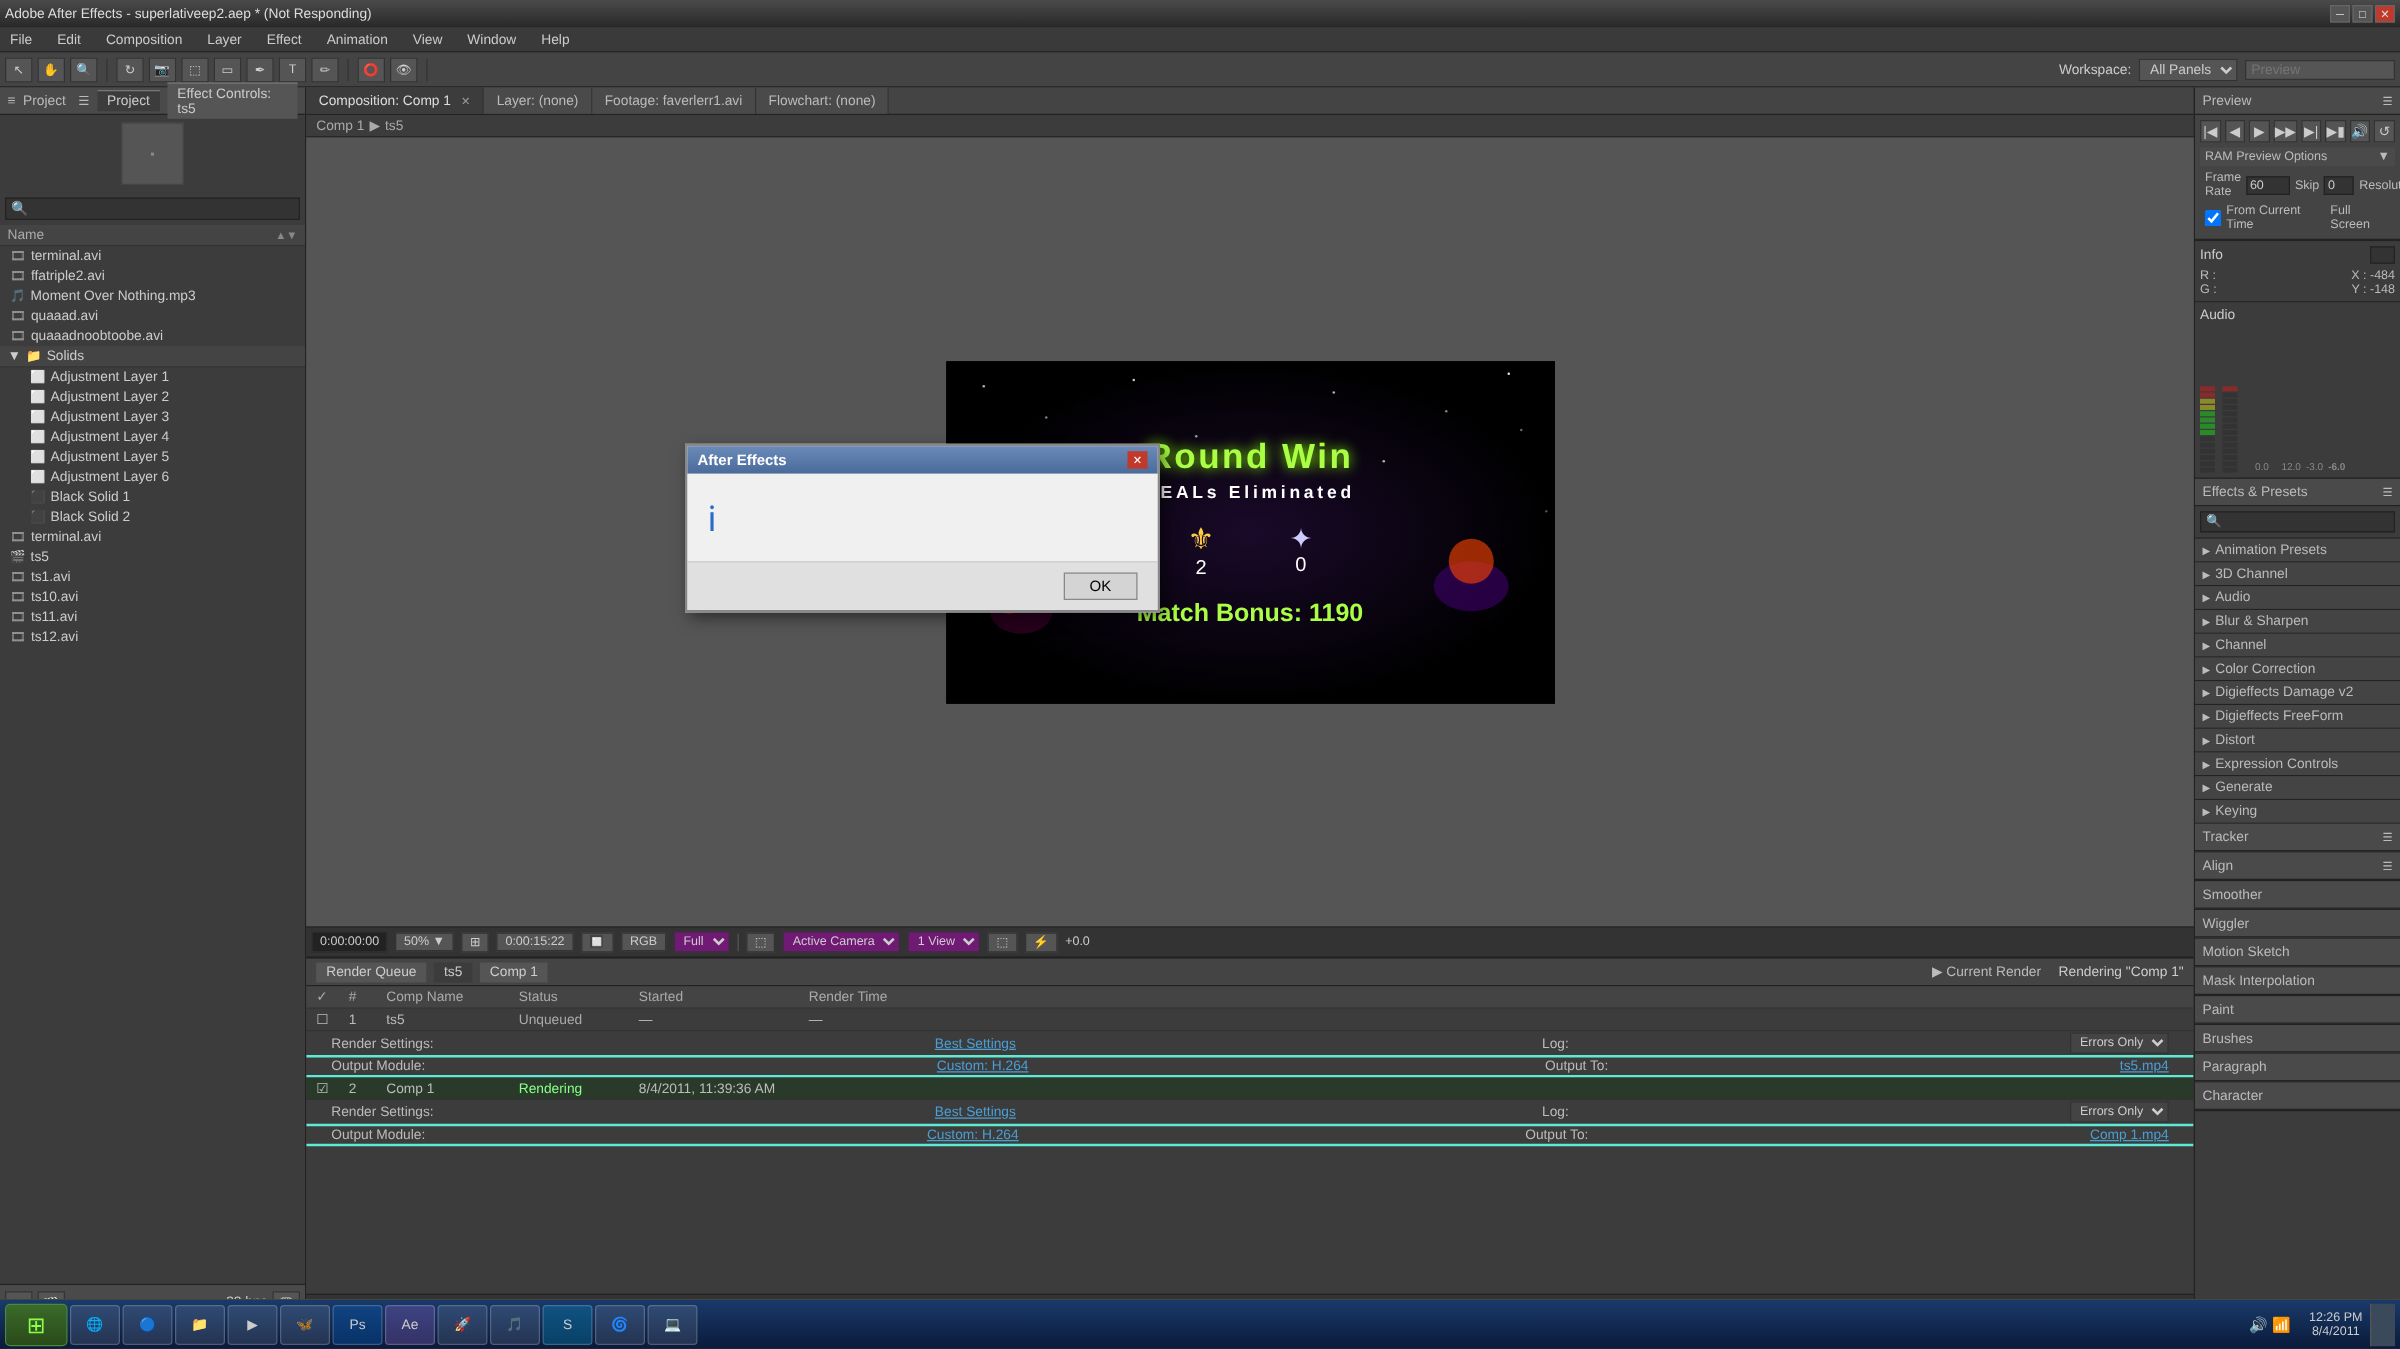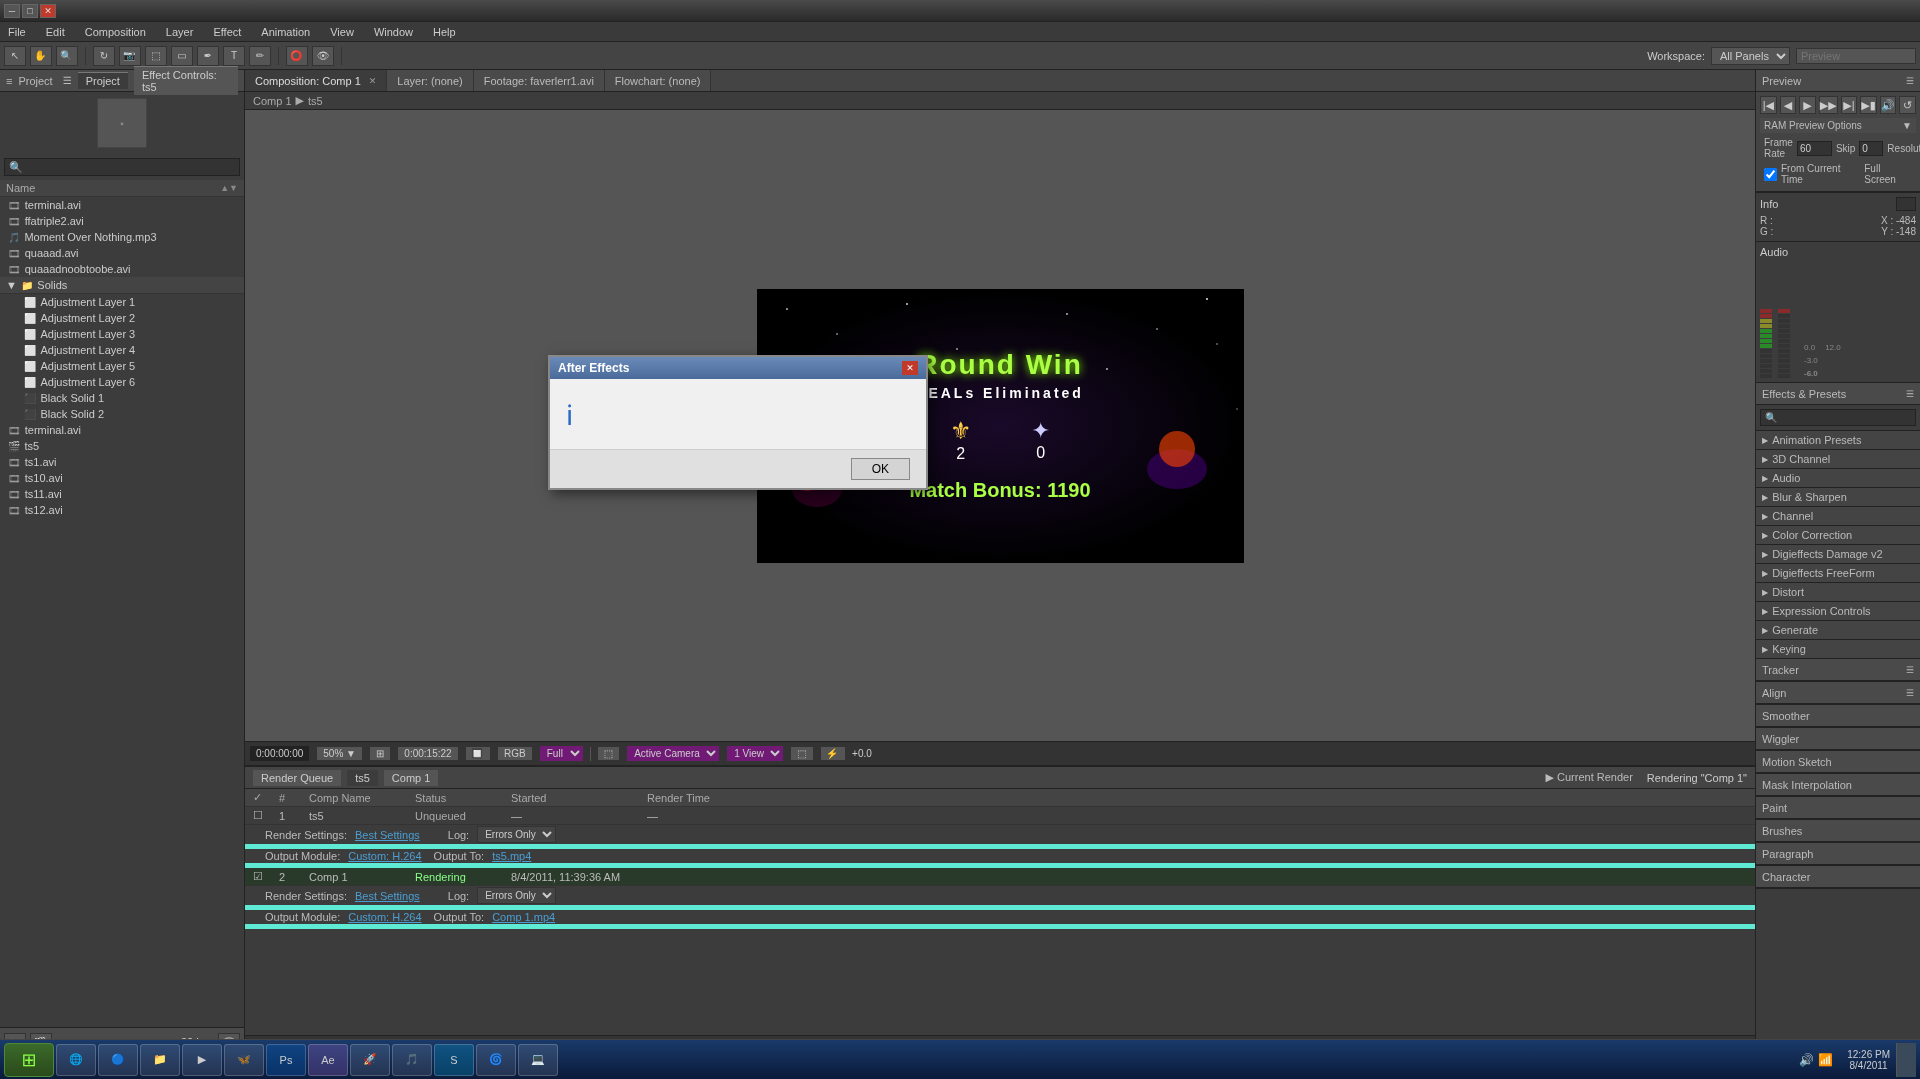--- a/index.html
+++ b/index.html
@@ -82,21 +82,21 @@
     .render-header { background: #444; height: 22px; display: flex; align-items: center; padding: 0 8px; border-bottom: 1px solid #222; gap: 6px; }
     .render-tab { padding: 2px 8px; background: #555; font-size: 11px; color: #ccc; cursor: pointer; }
     .render-tab.active { background: #3c3c3c; }
     .render-progress { background: #333; height: 22px; display: flex; align-items: center; padding: 0 8px; gap: 10px; border-bottom: 1px solid #222; font-size: 11px; }
     .progress-bar-outer { flex: 1; height: 8px; background: #222; border: 1px solid #333; }
     .progress-bar-inner { height: 100%; background: #2a6a2a; width: 47%; }
     .render-btn { background: #666; border: 1px solid #333; color: #ccc; font-size: 11px; padding: 2px 12px; cursor: pointer; }
     .render-queue-list { flex: 1; overflow-y: auto; }
     .render-row { display: flex; align-items: center; padding: 2px 8px; border-bottom: 1px solid #333; font-size: 11px; color: #bbb; gap: 6px; }
     .render-row.header { background: #444; color: #aaa; font-size: 11px; }
-    .render-sub-row { display: flex; align-items: center; padding: 1px 20px; border-bottom: 5px solid #5eead4; font-size: 11px; color: #bbb; gap: 8px; }
+    .render-sub-row { display: flex; align-items: center; padding: 1px 20px; border-bottom: 2px solid #5eead4; font-size: 11px; color: #bbb; gap: 8px; justify-content: space-between; }
     .render-link { color: #4a9fd4; text-decoration: underline; cursor: pointer; }
     .col-check { width: 20px; }
     .col-num { width: 24px; }
     .col-comp { width: 100px; }
     .col-status { width: 90px; }
     .col-started { width: 130px; }
     .col-time { width: 80px; }
 
     
     #statusbar { background: #333; height: 22px; display: flex; align-items: center; padding: 0 8px; border-top: 1px solid #222; font-size: 11px; color: #aaa; gap: 20px; }
@@ -157,20 +157,21 @@
     .render-elapsed { font-size: 11px; color: #bbb; }
     .render-remain { font-size: 11px; color: #bbb; }
     .time-display { font-size: 12px; color: #ccc; background: #222; padding: 2px 8px; border: 1px solid #333; }
 
     .log-select { background: #444; border: 1px solid #333; color: #ccc; font-size: 10px; padding: 1px 3px; }
   </style>
 </head>
 <body>
 
 <div id="titlebar">
+  <span class="title">Adobe After Effects - superlativeep2.aep * (Not Responding)</span>
   <div class="win-controls">
     <div class="win-btn">─</div>
     <div class="win-btn">□</div>
     <div class="win-btn close">✕</div>
   </div>
 </div>
 
 <div id="menubar">
   <span>File</span>
   <span>Edit</span>
@@ -587,21 +588,21 @@
           <div style="width:12px;height:4px;background:#333;"></div>
           <div style="width:12px;height:4px;background:#333;"></div>
           <div style="width:12px;height:4px;background:#333;"></div>
           <div style="width:12px;height:4px;background:#333;"></div>
           <div style="width:12px;height:4px;background:#333;"></div>
           <div style="width:12px;height:4px;background:#333;"></div>
           <div style="width:12px;height:4px;background:#333;"></div>
           <div style="width:12px;height:4px;background:#333;"></div>
         </div>
 
-        <div style="display:flex;flex-direction:column;gap:4px;margin-left:8px;">
+        <div style="display:flex;gap:4px;margin-left:8px;">
           <div style="display:flex;gap:2px;">
             <span style="font-size:8px;color:#888;">0.0</span>
             <span style="font-size:8px;color:#888;margin-left:8px;">12.0</span>
           </div>
           <div style="display:flex;gap:2px;font-size:8px;color:#888;">
             <span>-3.0</span>
           </div>
           <div style="display:flex;gap:2px;font-size:8px;color:#888;font-weight:bold;">
             <span>-6.0</span>
           </div>

